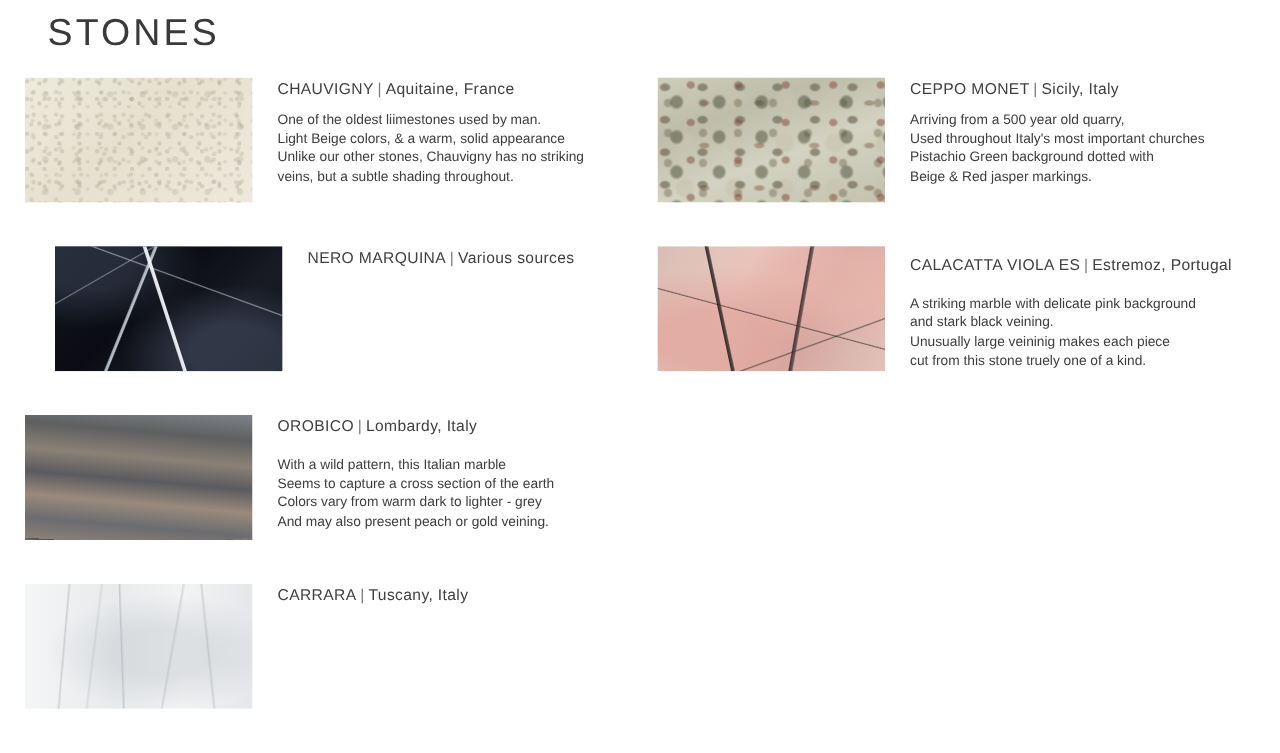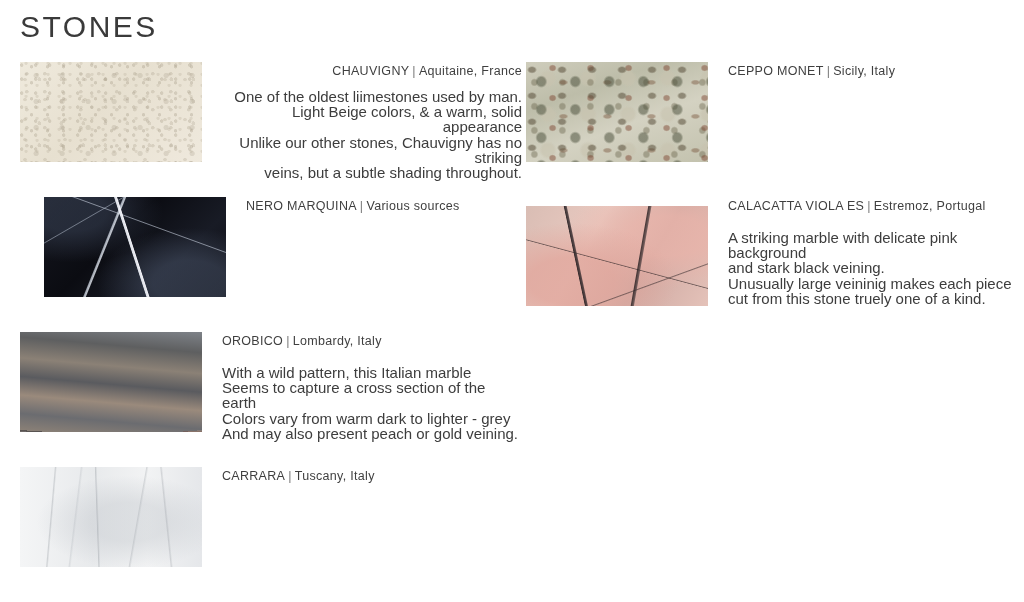--- a/index.html
+++ b/index.html
@@ -13,21 +13,21 @@
     overflow: hidden;
   }
   .page {
     position: relative;
     width: 1024px;
     height: 602px;
     background: #ffffff;
   }
   .page-title {
     position: absolute;
-    left: 20px;
+    left: 38px;
     top: 10px;
     font-size: 30px;
     letter-spacing: 2.5px;
     color: #3a3a3a;
     font-weight: 400;
     font-family: "Liberation Sans", sans-serif;
   }
 
   .entry {
     position: absolute;
@@ -58,21 +58,21 @@
     margin-bottom: 11px;
   }
   .heading .sep {
     color: #7a7a7a;
     padding: 0 3px;
   }
   .heading .origin {
     color: #3f3f3f;
   }
   .desc {
-    font-size: 15px;
+    font-size: 11px;
     color: #3d3d3d;
     line-height: 15.2px;
     white-space: pre-line;
   }
   .desc.spaced { margin-top: 4px; }
 
   
   .tex-chauvigny {
     background:
       radial-gradient(circle at 12% 22%, rgba(170,160,140,.35) 0 1.5px, transparent 2px),
@@ -135,39 +135,43 @@
       linear-gradient(90deg, #f4f5f6 0%, #e8eaec 40%, #f2f3f4 70%, #e5e7ea 100%);
   }
 </style>
 </head>
 <body>
 
 <div class="page">
 
   <div class="page-title">STONES</div>
 
-  <div class="entry" style="left:20px; top:62px;text-align:right;">
+  <div class="entry" style="left:20px; top:62px;">
     <div class="swatch">
       <div class="swatch-inner tex-chauvigny"></div>
     </div>
     <div class="text-col" style="width:300px;">
       <div class="heading"><span>CHAUVIGNY</span><span class="sep">|</span><span class="origin">Aquitaine, France</span></div>
       <div class="desc">One of the oldest liimestones used by man.
 Light Beige colors, &amp; a warm, solid appearance
 Unlike our other stones, Chauvigny has no striking
 veins, but a subtle shading throughout.</div>
     </div>
   </div>
 
   <div class="entry" style="left:526px; top:62px;">
     <div class="swatch">
       <div class="swatch-inner tex-ceppo"></div>
     </div>
     <div class="text-col" style="width:296px;">
       <div class="heading"><span>CEPPO MONET</span><span class="sep">|</span><span class="origin">Sicily, Italy</span></div>
+      <div class="desc">Arriving from a 500 year old quarry,
+Used throughout Italy's most important churches
+Pistachio Green background dotted with
+Beige &amp; Red jasper markings.</div>
     </div>
   </div>
 
   <div class="entry" style="left:32px; top:197px;padding-left:12px;">
     <div class="swatch">
       <div class="swatch-inner tex-nero"></div>
     </div>
     <div class="text-col" style="width:300px;">
       <div class="heading"><span>NERO MARQUINA</span><span class="sep">|</span><span class="origin">Various sources</span></div>
     </div>

